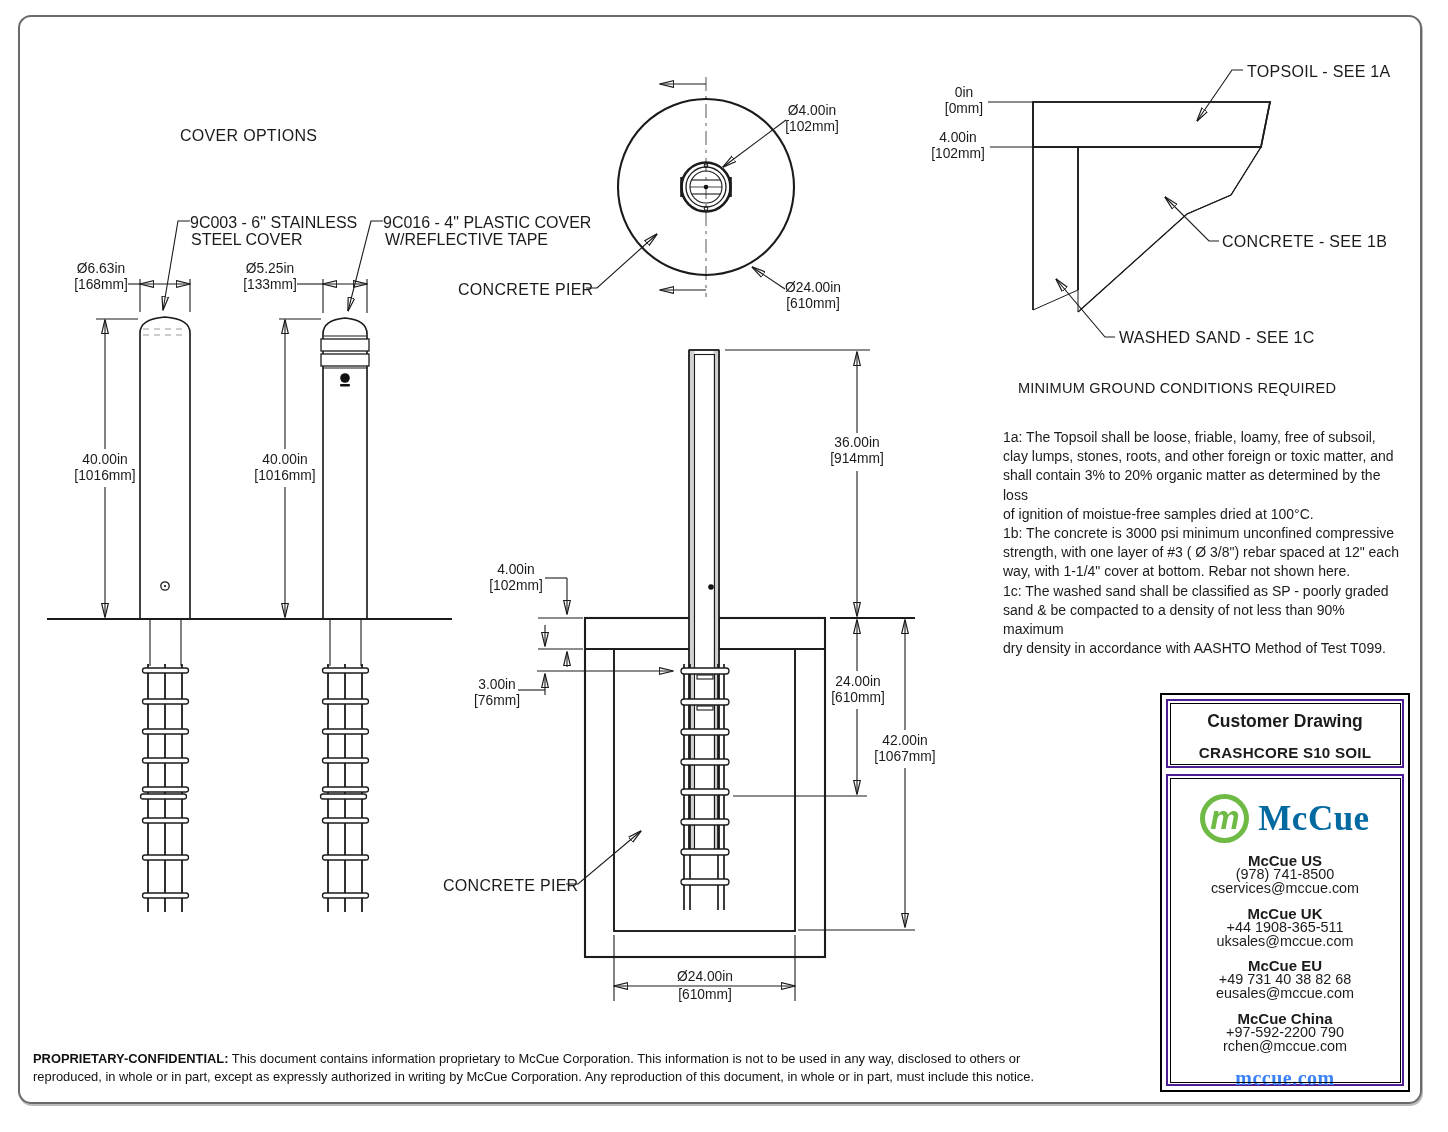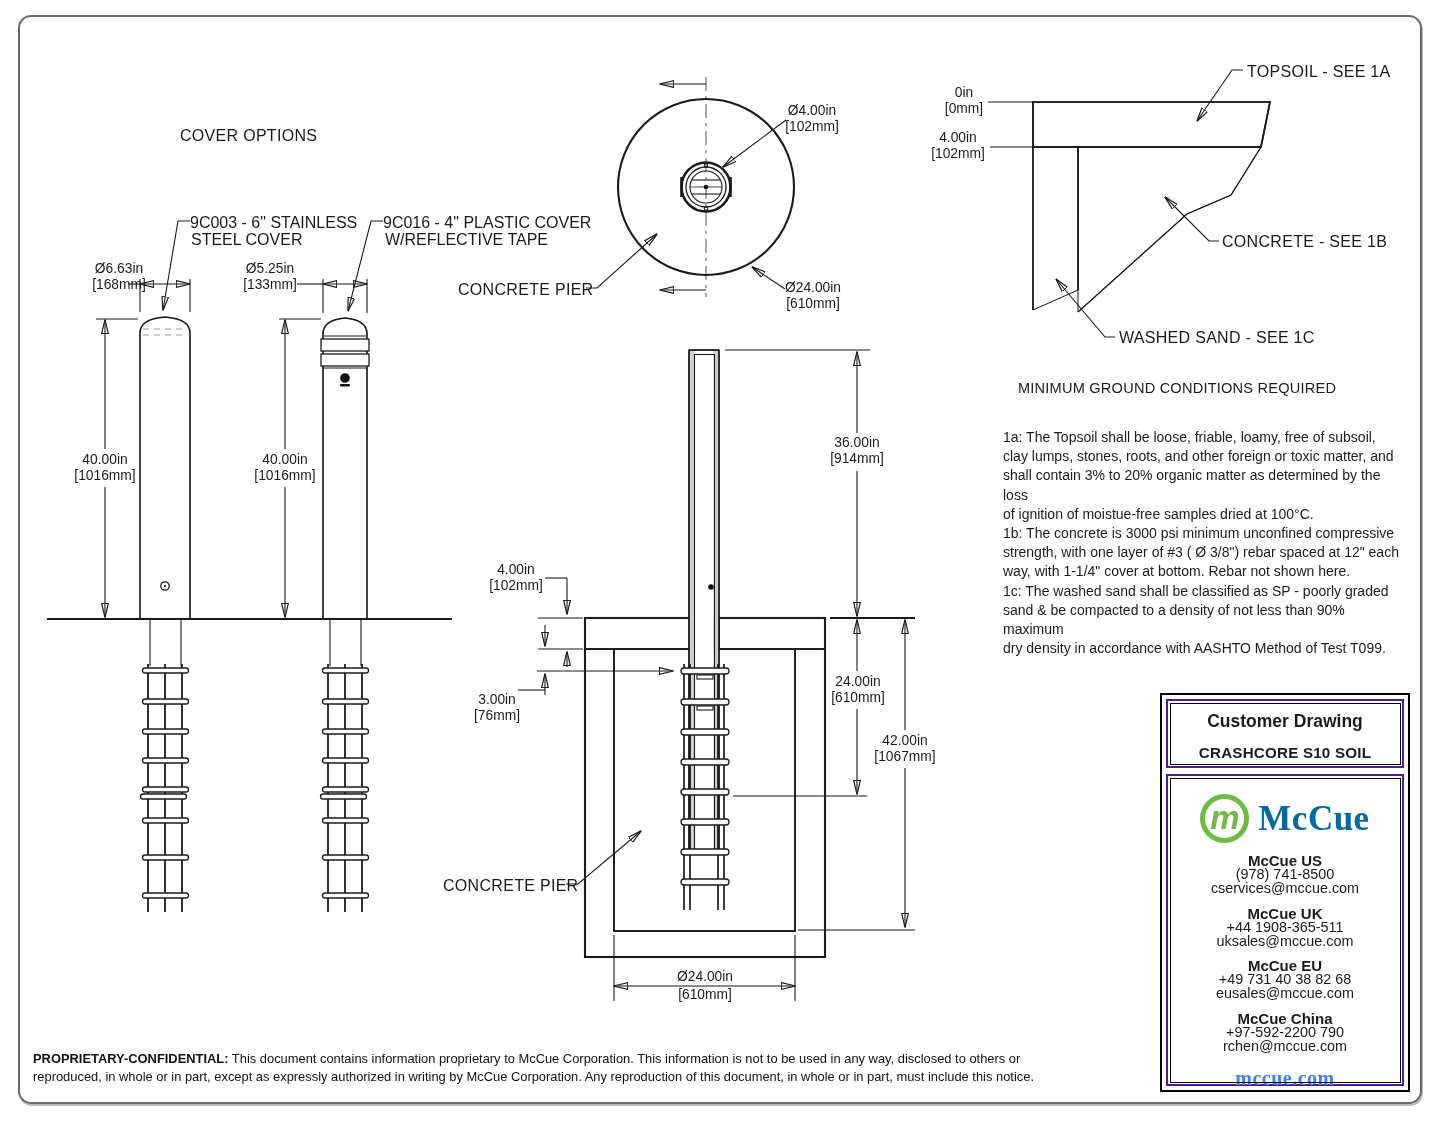--- a/index.html
+++ b/index.html
@@ -247,21 +247,21 @@
     </g>
   </svg>
 
   <div class="lbl callout" style="left:180px;top:127px;">COVER OPTIONS</div>
 
   <div class="lbl" style="left:190px;top:214px;">9C003 - 6" STAINLESS</div>
   <div class="lbl" style="left:191px;top:231px;">STEEL COVER</div>
   <div class="lbl" style="left:383px;top:214px;">9C016 - 4" PLASTIC COVER</div>
   <div class="lbl" style="left:385px;top:231px;">W/REFLECTIVE TAPE</div>
 
-  <div class="lbl dim" style="left:119px;top:261px;">
+  <div class="lbl dim" style="left:101px;top:261px;">
     <div>Ø6.63in</div>
     <div>[168mm]</div>
   </div>
   <div class="lbl dim" style="left:270px;top:261px;">
     <div>Ø5.25in</div>
     <div>[133mm]</div>
   </div>
   <div class="lbl dim" style="left:105px;top:452px;">
     <div>40.00in</div>
     <div>[1016mm]</div>
@@ -290,21 +290,21 @@
     <div>[610mm]</div>
   </div>
   <div class="lbl dim" style="left:905px;top:733px;">
     <div>42.00in</div>
     <div>[1067mm]</div>
   </div>
   <div class="lbl dim" style="left:516px;top:562px;">
     <div>4.00in</div>
     <div>[102mm]</div>
   </div>
-  <div class="lbl dim" style="left:497px;top:677px;margin-top:15px;">
+  <div class="lbl dim" style="left:497px;top:677px;">
     <div>3.00in</div>
     <div>[76mm]</div>
   </div>
   <div class="lbl dim" style="left:705px;top:969px;">
     <div>Ø24.00in</div>
     <div style="margin-top:2px;">[610mm]</div>
   </div>
   <div class="lbl callout" style="left:443px;top:877px;">CONCRETE PIER</div>
 
   <div class="lbl callout" style="left:1247px;top:63px;">TOPSOIL - SEE 1A</div>

